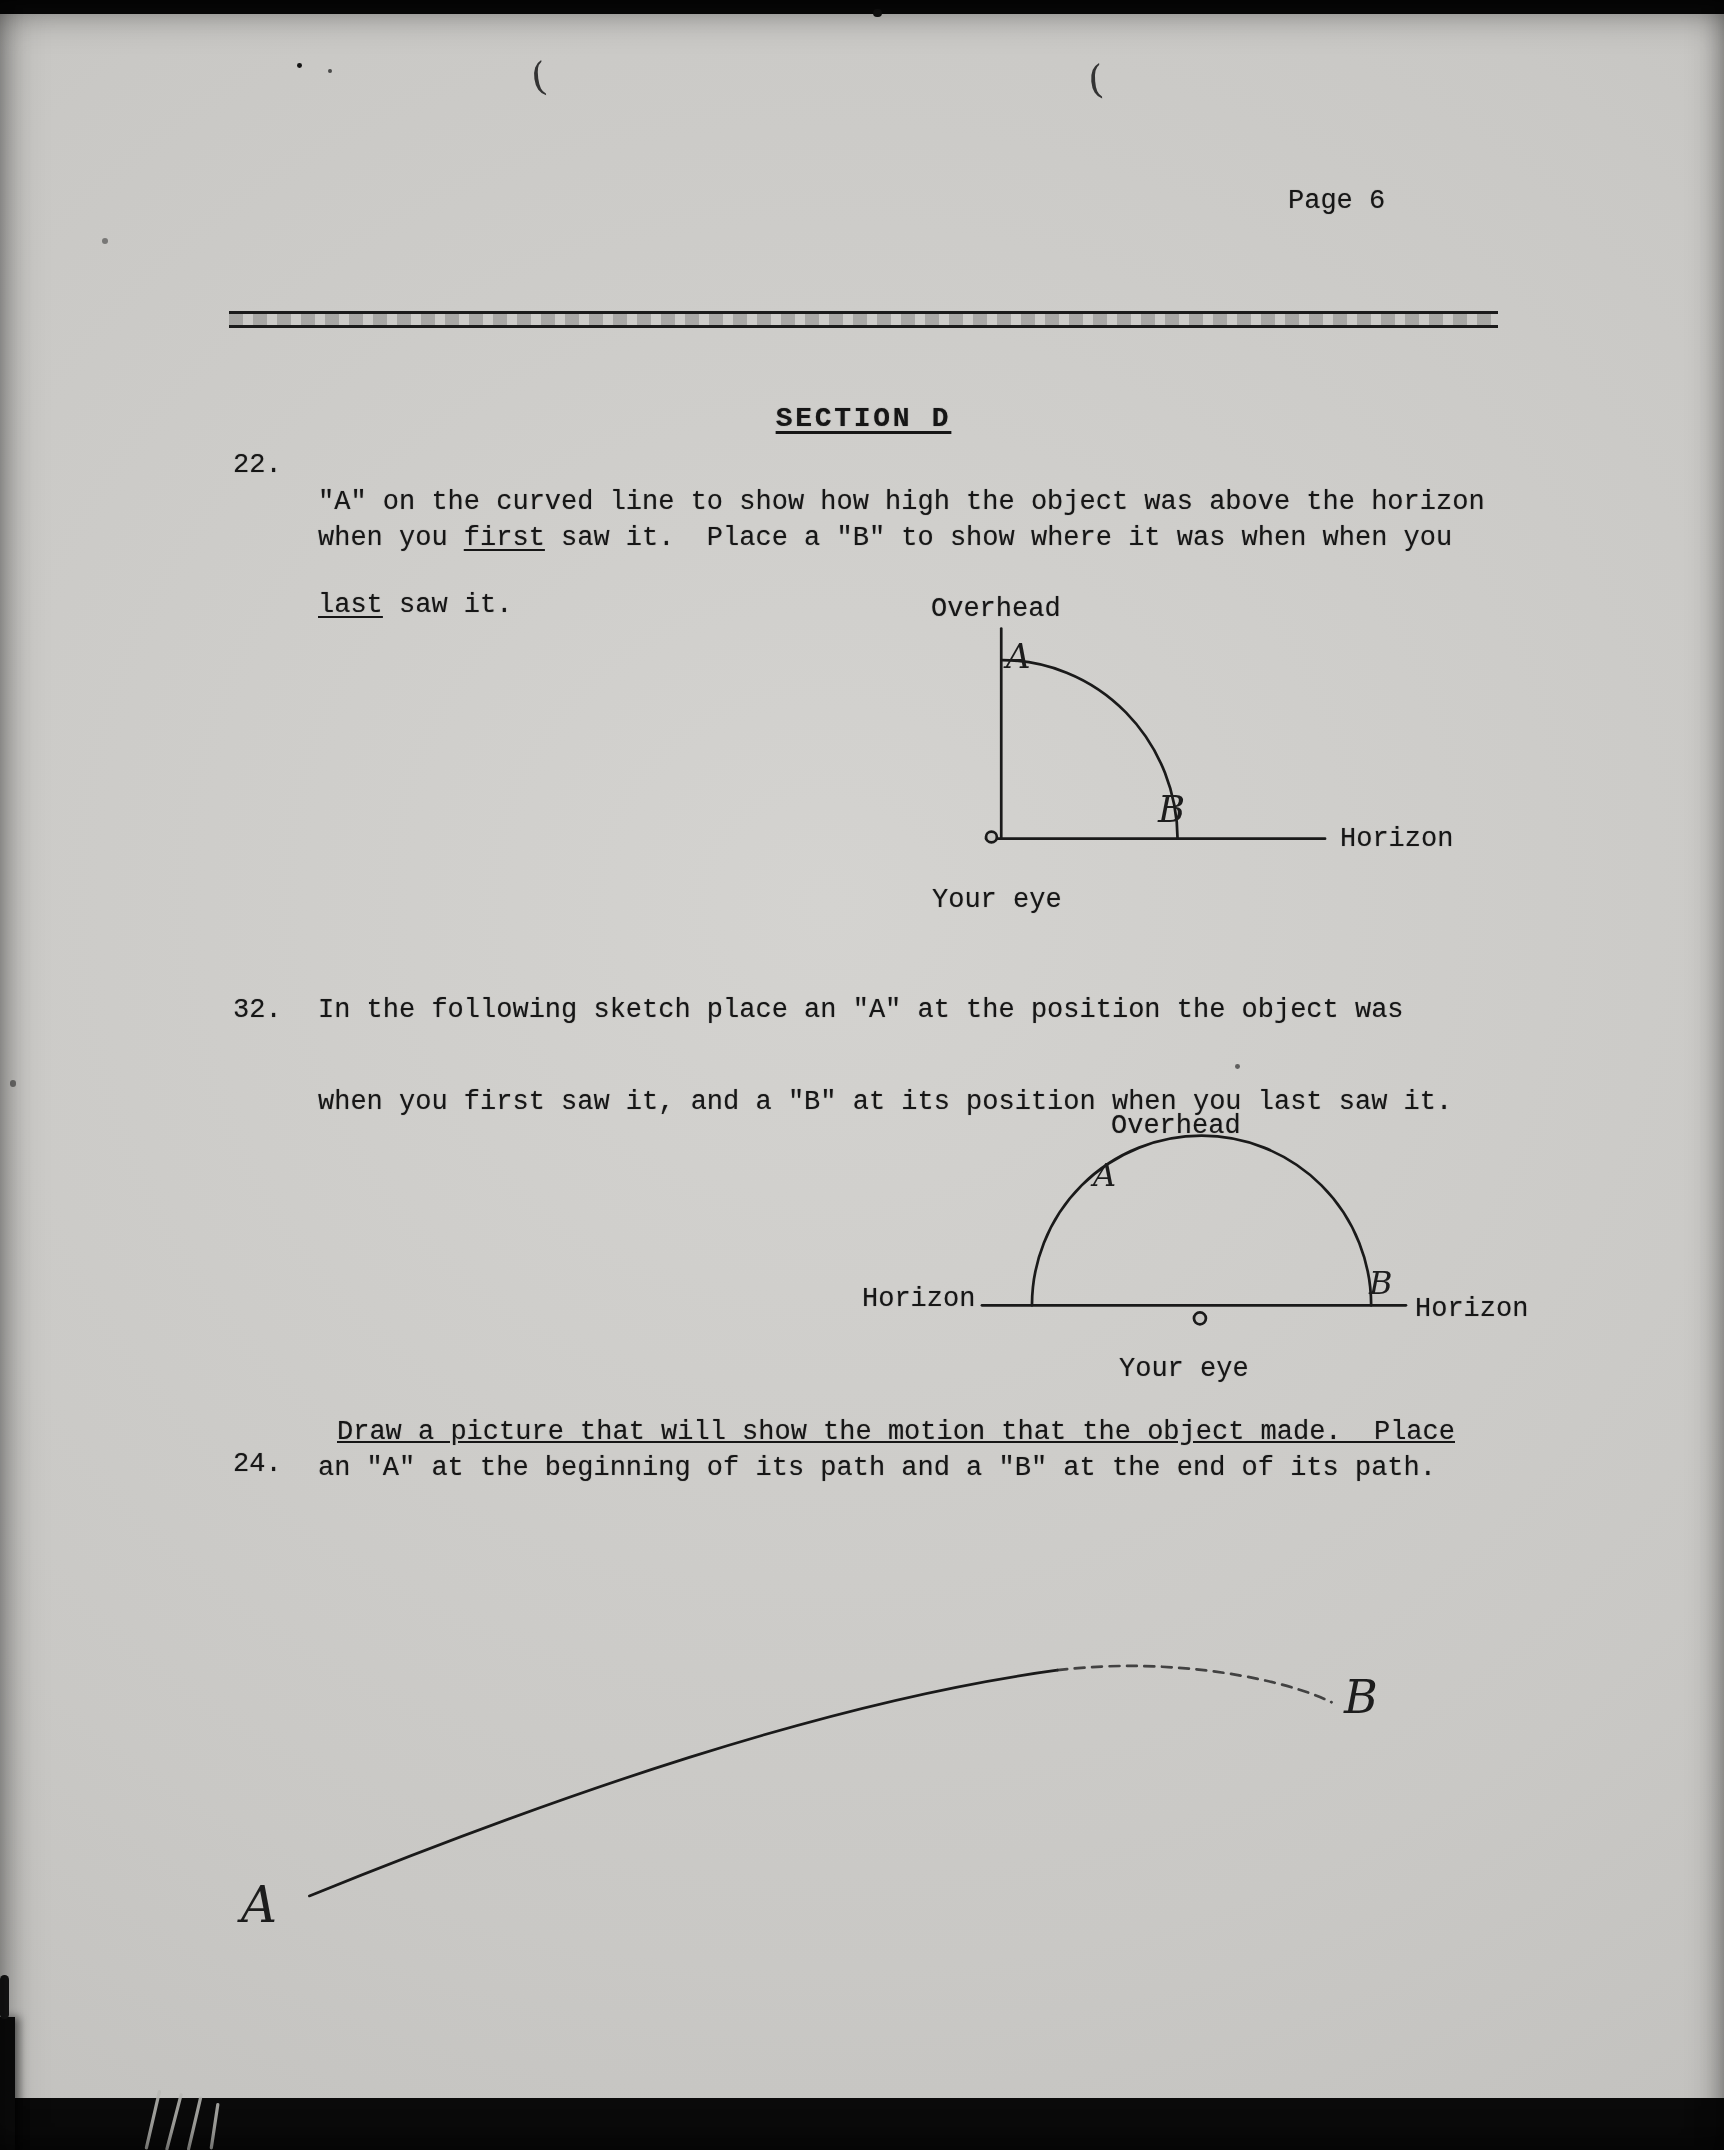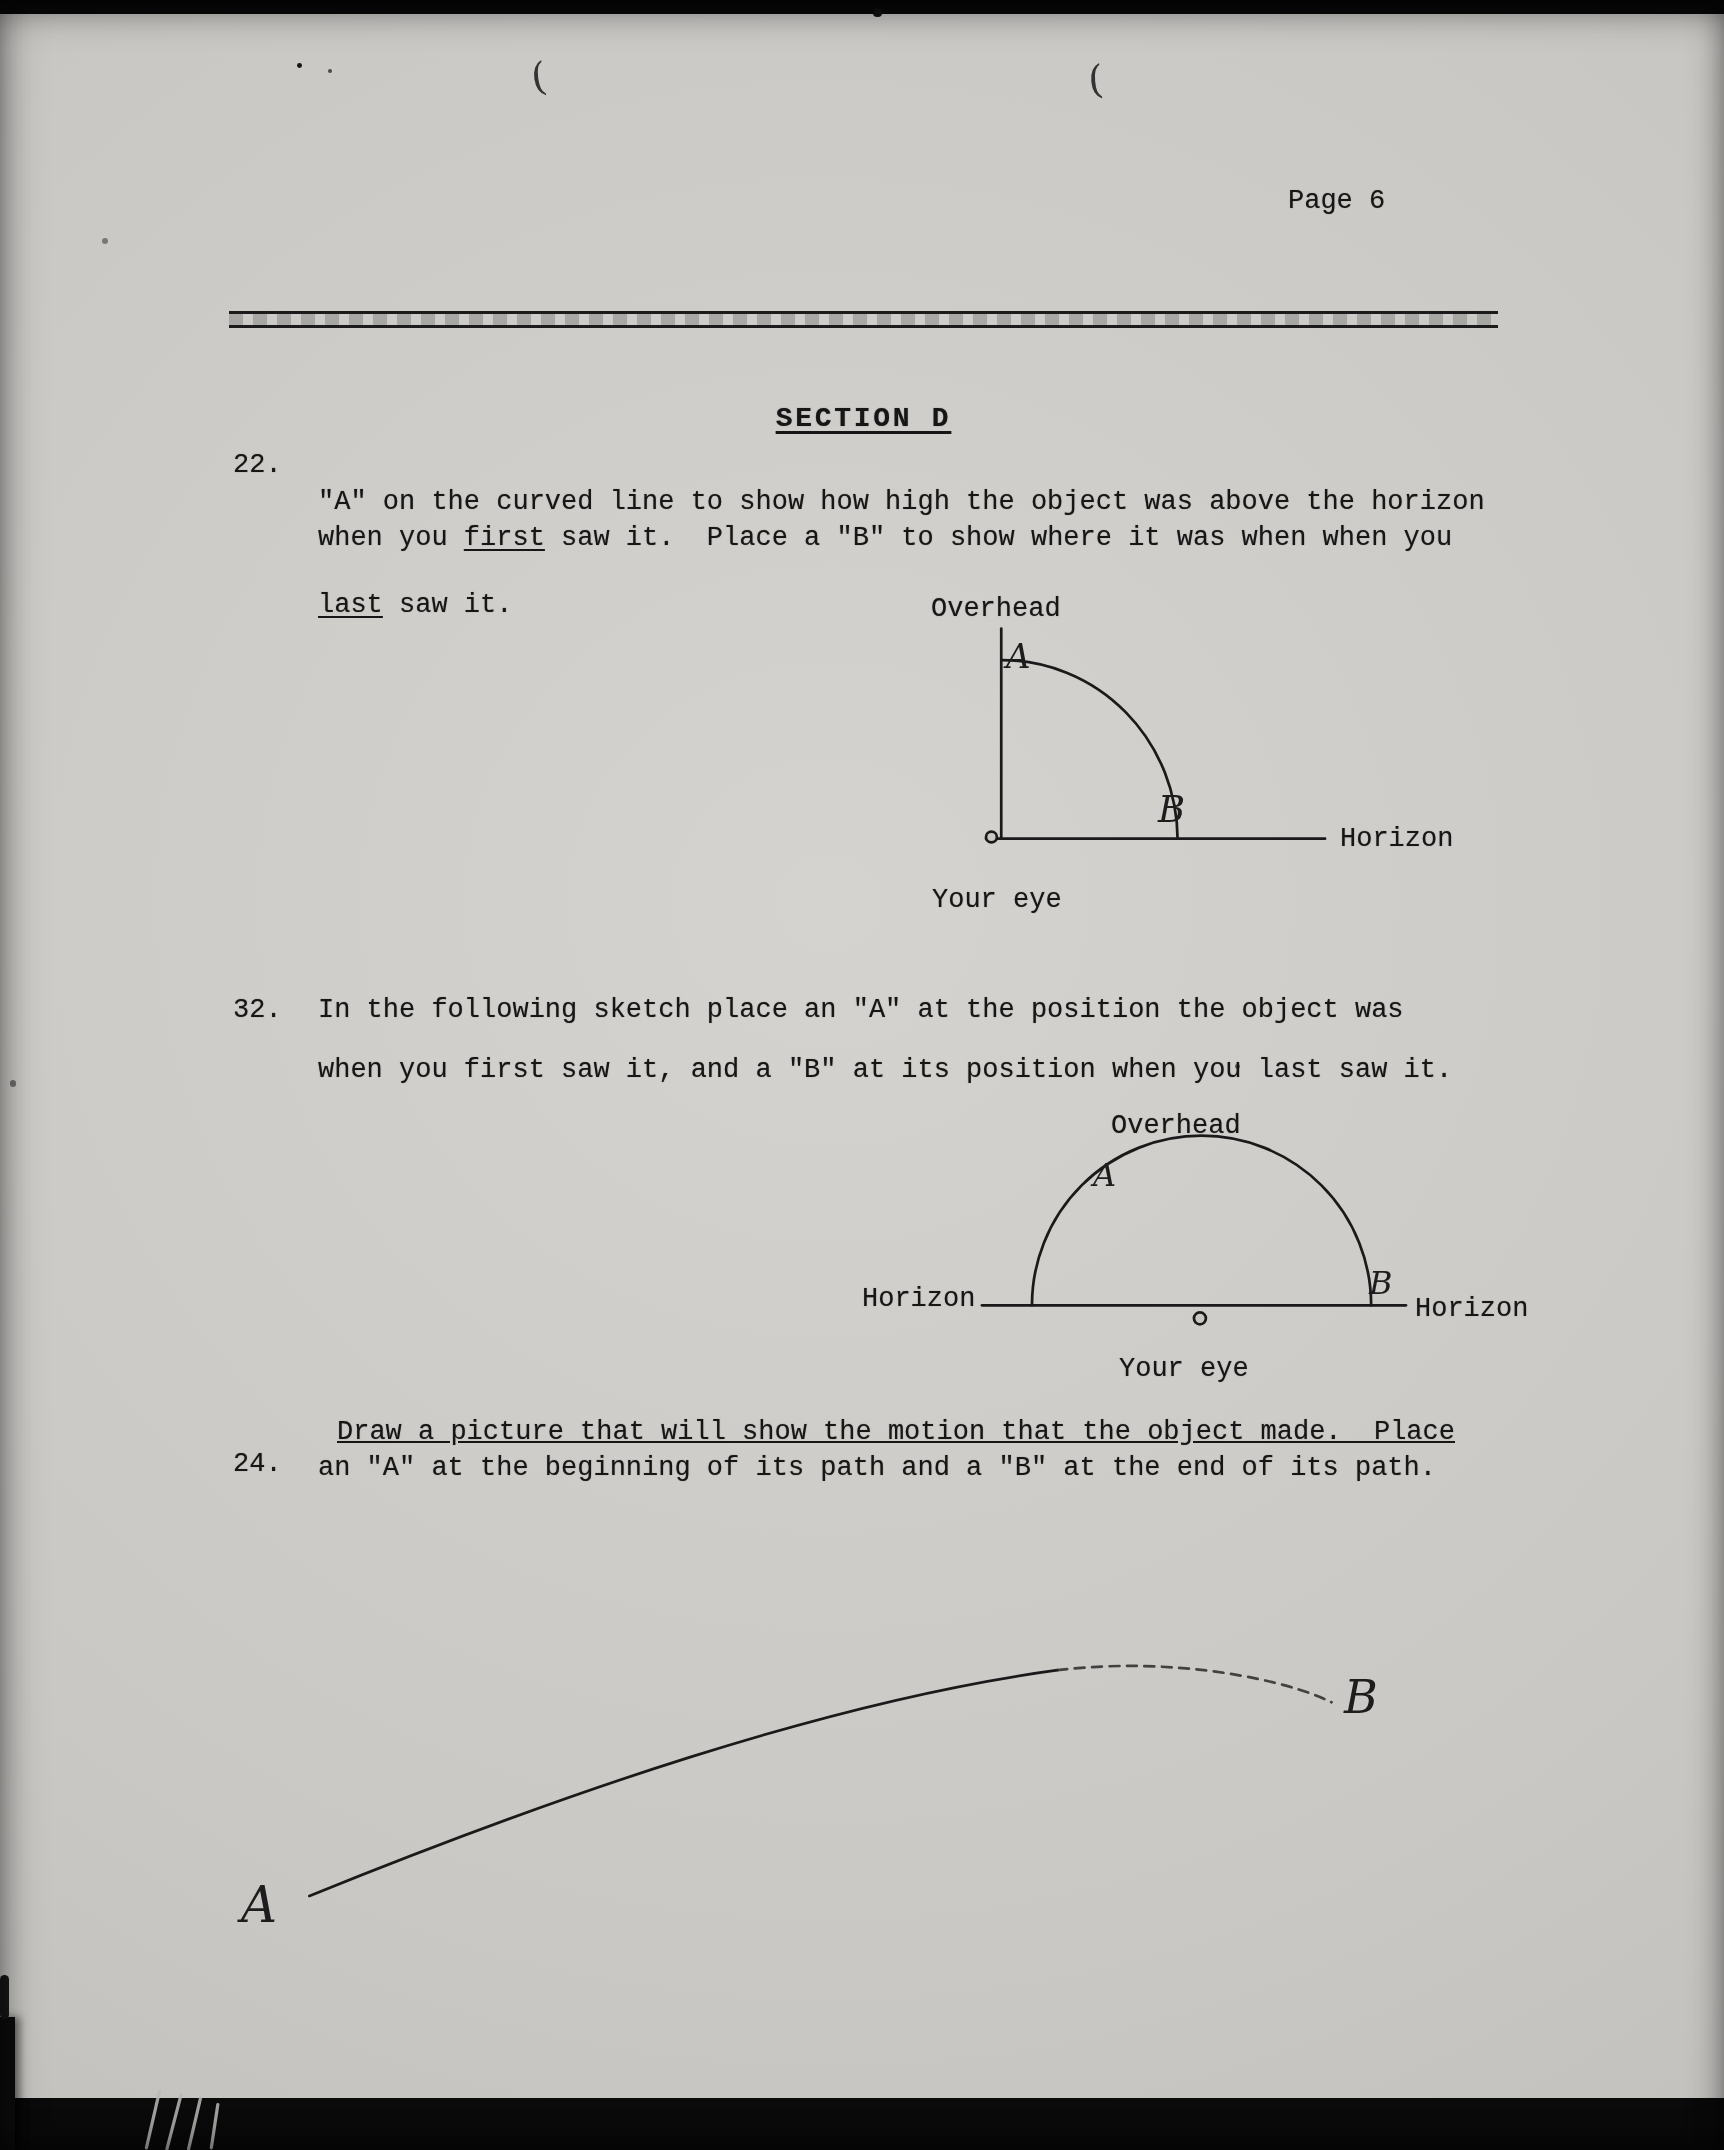--- a/index.html
+++ b/index.html
@@ -71,21 +71,21 @@
     <path class="ink" d="M 52 72 A 322 330 0 0 1 374 400"></path>
     <circle cx="32" cy="397" r="10" fill="#c9c8c5" stroke="#1a1a1a" stroke-width="5"></circle>
   </svg>
   <div class="abs hand" style="left:1006px;top:636px;font-size:34px;">A</div>
   <div class="abs hand" style="left:1158px;top:788px;font-size:37px;">B</div>
   <div class="abs tw" style="left:1340px;top:821px;">Horizon</div>
   <div class="abs tw" style="left:932px;top:882px;">Your eye</div>
 
   <div class="abs tw" style="left:233px;top:992px;">32.</div>
   <div class="abs tw" style="left:318px;top:992px;text-align:right;">In the following sketch place an "A" at the position the object was</div>
-  <div class="abs tw" style="left:318px;top:1052px;">when you first saw it, and a "B" at its position when you last saw it.</div>
+  <div class="abs tw" style="left:318px;top:1084px;">when you first saw it, and a "B" at its position when you last saw it.</div>
 
   <div class="abs tw" style="left:1111px;top:1108px;">Overhead</div>
   <svg class="abs" style="left:969px;top:1133px;" width="501" height="212" viewBox="0 0 920 390">
     <path class="ink" d="M 115 317 A 312 312 0 0 1 739 317"></path>
     <line class="ink" x1="23" y1="317" x2="803" y2="317"></line>
     <circle cx="424" cy="341" r="11" fill="#c9c8c5" stroke="#1a1a1a" stroke-width="5"></circle>
   </svg>
   <div class="abs tw" style="left:862px;top:1281px;">Horizon</div>
   <div class="abs tw" style="left:1415px;top:1291px;">Horizon</div>
   <div class="abs tw" style="left:1119px;top:1351px;">Your eye</div>

